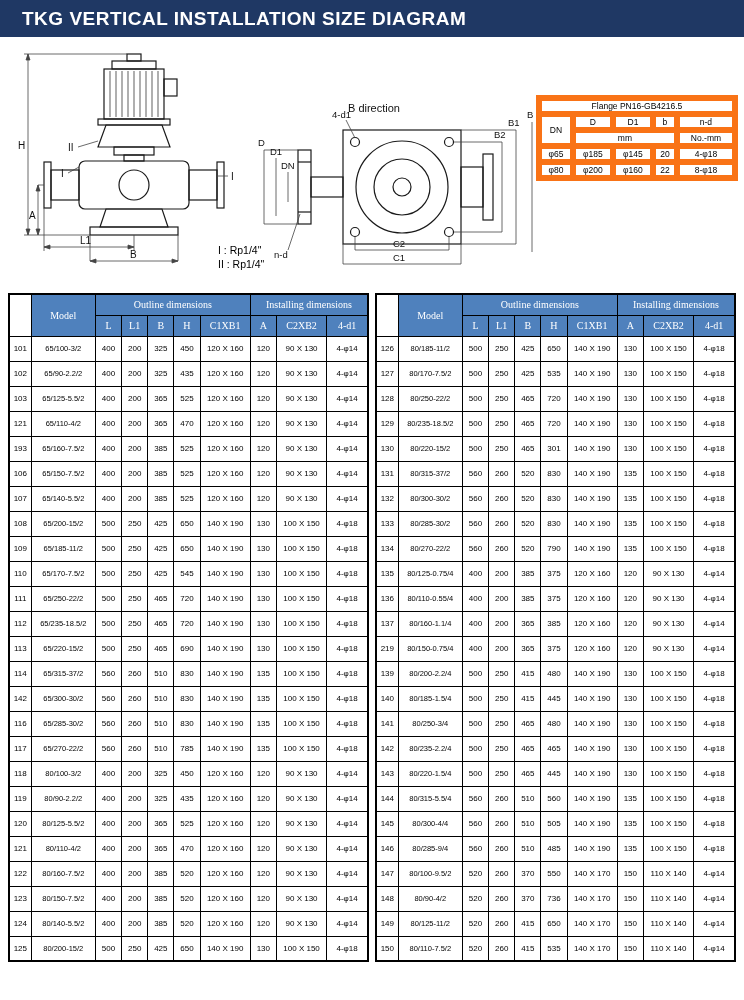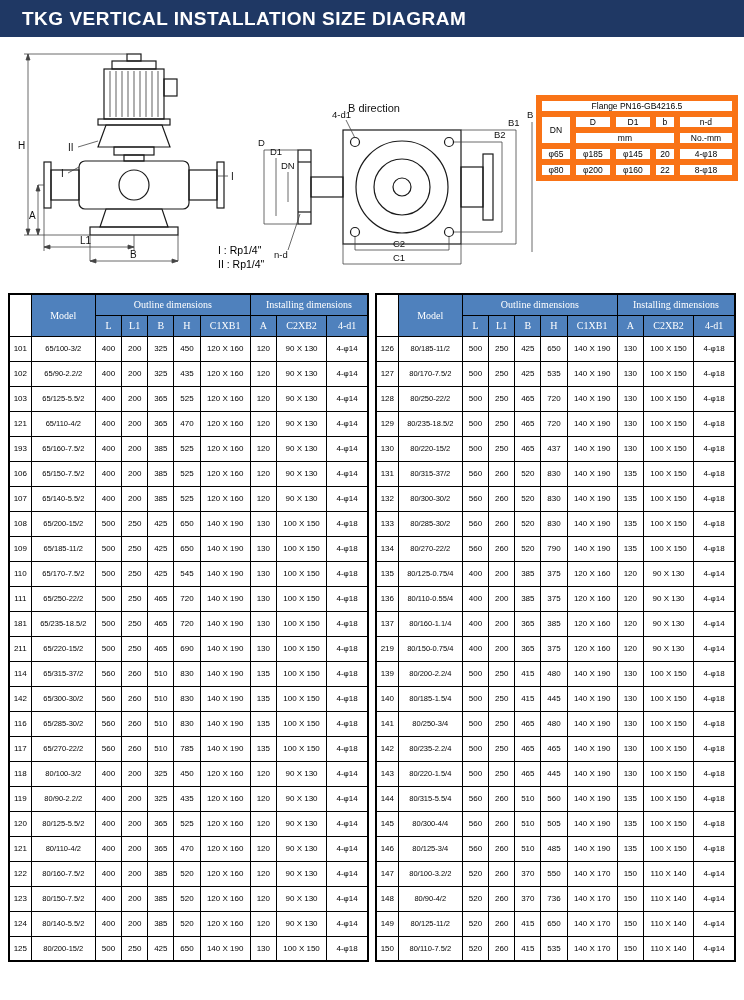--- a/index.html
+++ b/index.html
@@ -374,33 +374,33 @@
           <td>500</td>
           <td>250</td>
           <td>465</td>
           <td>720</td>
           <td>140 X 190</td>
           <td>130</td>
           <td>100 X 150</td>
           <td>4-φ18</td>
         </tr>
         <tr>
-          <td>181</td>
+          <td>112</td>
           <td class="model-col">65/235-18.5/2</td>
           <td>500</td>
           <td>250</td>
           <td>465</td>
           <td>720</td>
           <td>140 X 190</td>
           <td>130</td>
           <td>100 X 150</td>
           <td>4-φ18</td>
         </tr>
         <tr>
-          <td>211</td>
+          <td>113</td>
           <td class="model-col">65/220-15/2</td>
           <td>500</td>
           <td>250</td>
           <td>465</td>
           <td>690</td>
           <td>140 X 190</td>
           <td>130</td>
           <td>100 X 150</td>
           <td>4-φ18</td>
         </tr>
@@ -630,21 +630,21 @@
           <td>130</td>
           <td>100 X 150</td>
           <td>4-φ18</td>
         </tr>
         <tr>
           <td>130</td>
           <td class="model-col">80/220-15/2</td>
           <td>500</td>
           <td>250</td>
           <td>465</td>
-          <td>437</td>
+          <td>301</td>
           <td>140 X 190</td>
           <td>130</td>
           <td>100 X 150</td>
           <td>4-φ18</td>
         </tr>
         <tr>
           <td>131</td>
           <td class="model-col">80/315-37/2</td>
           <td>560</td>
           <td>260</td>
@@ -818,33 +818,33 @@
           <td>260</td>
           <td>510</td>
           <td>505</td>
           <td>140 X 190</td>
           <td>135</td>
           <td>100 X 150</td>
           <td>4-φ18</td>
         </tr>
         <tr>
           <td>146</td>
-          <td class="model-col">80/125-3/4</td>
+          <td class="model-col">80/285-9/4</td>
           <td>560</td>
           <td>260</td>
           <td>510</td>
           <td>485</td>
           <td>140 X 190</td>
           <td>135</td>
           <td>100 X 150</td>
           <td>4-φ18</td>
         </tr>
         <tr>
           <td>147</td>
-          <td class="model-col">80/100-3.2/2</td>
+          <td class="model-col">80/100-9.5/2</td>
           <td>520</td>
           <td>260</td>
           <td>370</td>
           <td>550</td>
           <td>140 X 170</td>
           <td>150</td>
           <td>110 X 140</td>
           <td>4-φ14</td>
         </tr>
         <tr>

